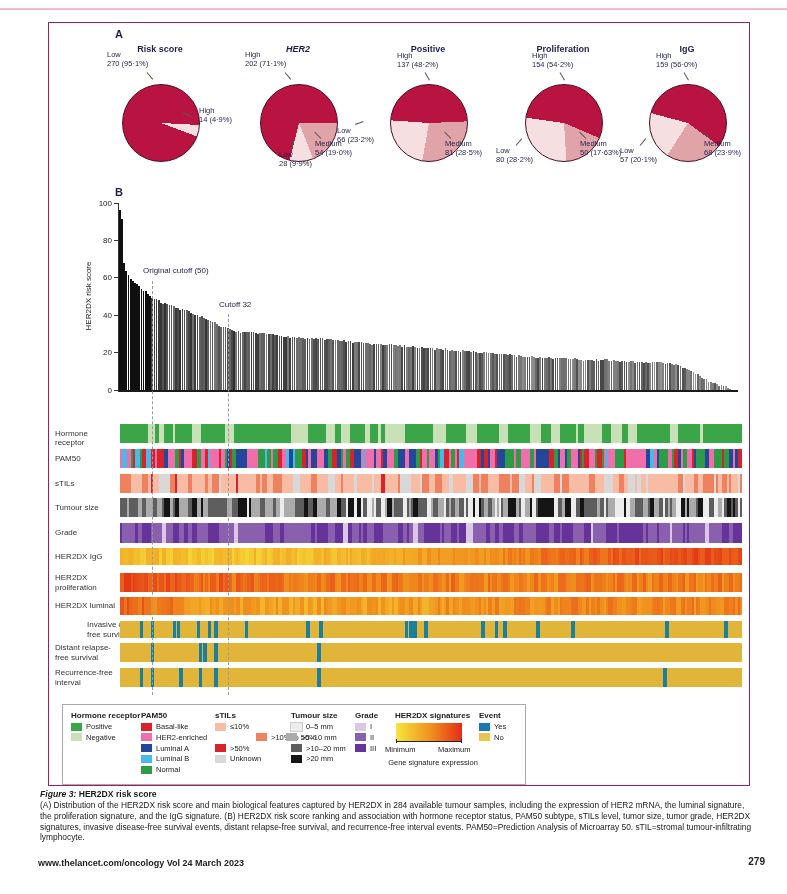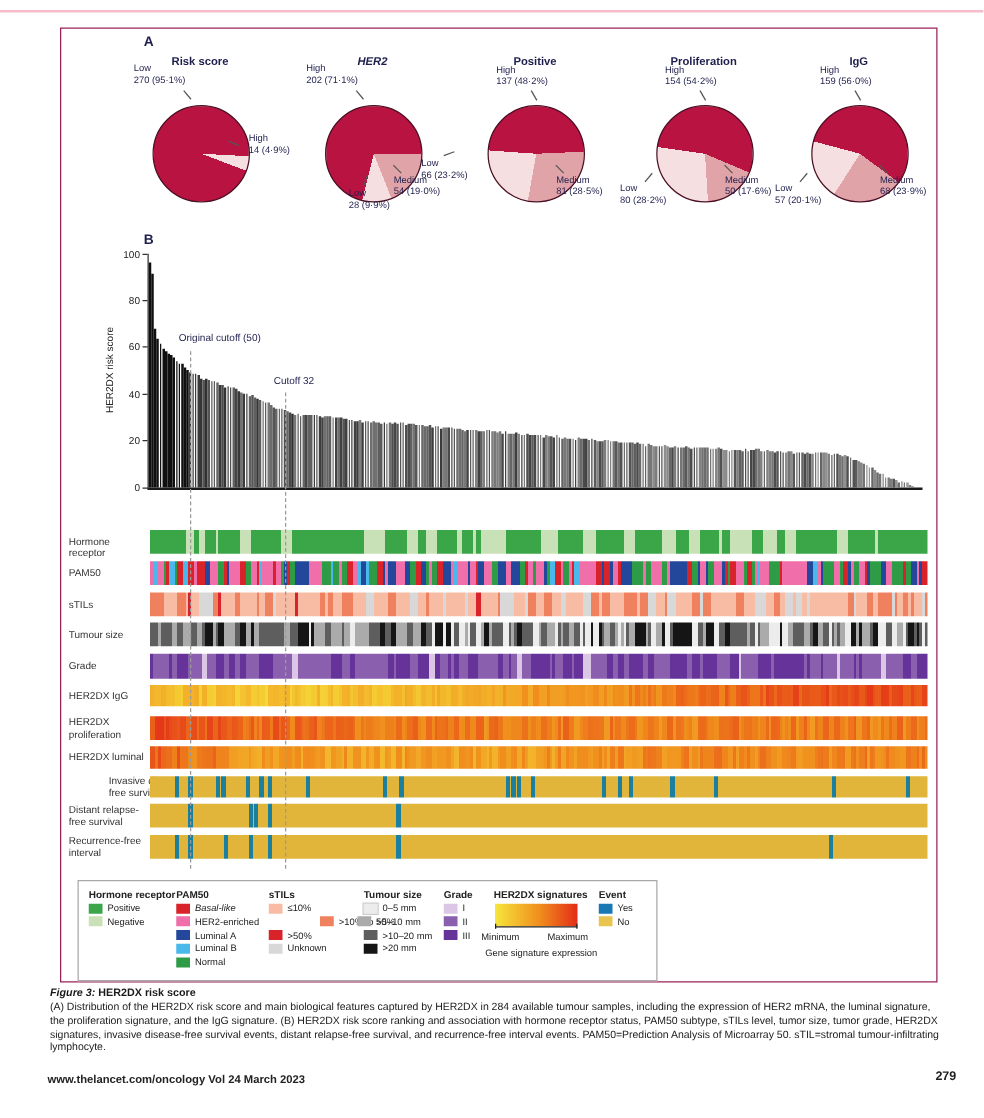--- a/index.html
+++ b/index.html
@@ -108,21 +108,21 @@
       <div class="pie-block" style="left: 488px;">
         <div class="pie-title">Proliferation</div>
         <div class="pie-circle" style="background: conic-gradient(from 278deg, rgb(185, 19, 66) 0%, rgb(185, 19, 66) 54.2%, rgb(223, 163, 168) 54.2%, rgb(223, 163, 168) 71.8%, rgb(246, 223, 224) 71.8%, rgb(246, 223, 224) 100%);"></div>
         <div class="pie-lab" style="left: 44px; top: 9px;">
           <div>High</div>
           <div>154 (54·2%)</div>
         </div>
         <div class="pie-line" style="left: 72px; top: 30px; transform: rotate(60deg);"></div>
         <div class="pie-lab" style="left: 92px; top: 97px;">
           <div>Medium</div>
-          <div>50 (17·6%)</div>
+          <div>50 (17·63%)</div>
         </div>
         <div class="pie-line" style="left: 98px; top: 96px; transform: rotate(-135deg);"></div>
         <div class="pie-lab" style="left: 8px; top: 104px;">
           <div>Low</div>
           <div>80 (28·2%)</div>
         </div>
         <div class="pie-line" style="left: 28px; top: 103px; transform: rotate(-50deg);"></div>
       </div>
       <div class="pie-block" style="left: 612px;">
         <div class="pie-title">IgG</div>
@@ -510,21 +510,21 @@
       <div class="lg-title" style="left: 8px; top: 6px;">Hormone receptor</div>
       <div class="lg-item" style="left: 8px; top: 17px;">
         <span class="lg-sw" style="background: rgb(58, 166, 72);"></span>
         <span>Positive</span>
       </div>
       <div class="lg-item" style="left: 8px; top: 27.8px;">
         <span class="lg-sw" style="background: rgb(201, 225, 182);"></span>
         <span>Negative</span>
       </div>
       <div class="lg-title" style="left: 78px; top: 6px;">PAM50</div>
-      <div class="lg-item" style="left: 78px; top: 17px; font-style: italic;">
+      <div class="lg-item" style="left: 78px; top: 17px;">
         <span class="lg-sw" style="background: rgb(216, 35, 42);"></span>
         <span>Basal-like</span>
       </div>
       <div class="lg-item" style="left: 78px; top: 27.8px;">
         <span class="lg-sw" style="background: rgb(240, 110, 169);"></span>
         <span>HER2-enriched</span>
       </div>
       <div class="lg-item" style="left: 78px; top: 38.6px;">
         <span class="lg-sw" style="background: rgb(35, 72, 155);"></span>
         <span>Luminal A</span>

